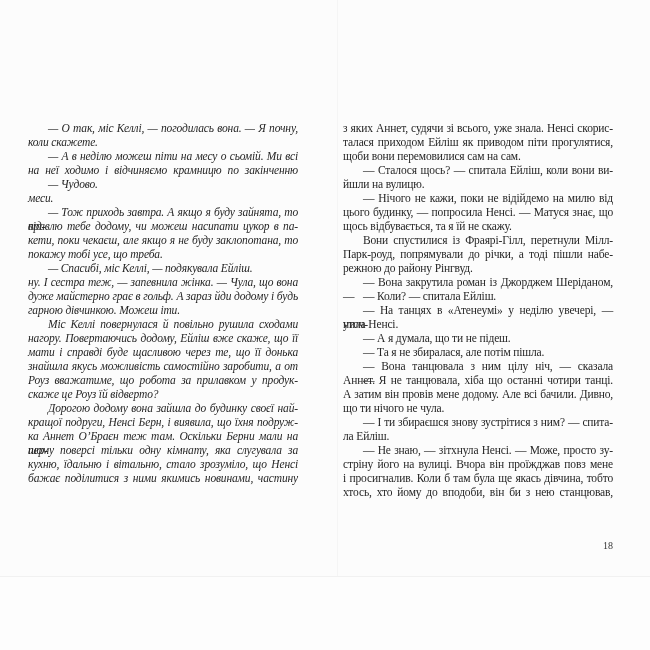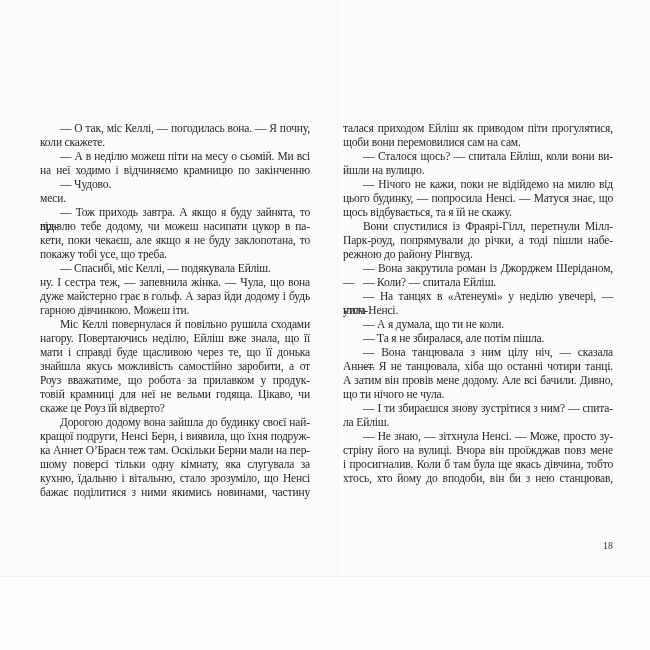--- a/index.html
+++ b/index.html
@@ -43,21 +43,21 @@
     background: #fdfdfd;
   }
   .page-text {
     position: absolute;
     top: 121px;
     width: 270px;
     font-size: 11.5px;
     line-height: 14px;
     letter-spacing: -0.15px;
   }
-  .page-text.left  { left: 40px; }
+  .page-text.left  { left: 28px; font-style: italic; }
   .page-text.right { left: 343px; }
   .line {
     height: 14px;
     text-align: justify;
     text-align-last: justify;
     white-space: normal;
   }
   .line.end { text-align-last: left; }
   .line.indent { text-indent: 20px; }
   .page-number {
@@ -88,50 +88,50 @@
       <div class="line end">меси.</div>
       <div class="line indent">— Тож приходь завтра. А якщо я буду зайнята, то від-</div>
       <div class="line">правлю тебе додому, чи можеш насипати цукор в па-</div>
       <div class="line">кети, поки чекаєш, але якщо я не буду заклопотана, то</div>
       <div class="line end">покажу тобі усе, що треба.</div>
       <div class="line indent end">— Спасибі, міс Келлі, — подякувала Ейліш.</div>
       <div class="line">ну. І сестра теж, — запевнила жінка. — Чула, що вона</div>
       <div class="line">дуже майстерно грає в гольф. А зараз йди додому і будь</div>
       <div class="line end">гарною дівчинкою. Можеш іти.</div>
       <div class="line indent">Міс Келлі повернулася й повільно рушила сходами</div>
-      <div class="line">нагору. Повертаючись неділю, Ейліш вже знала, що її</div>
+      <div class="line">нагору. Повертаючись додому, Ейліш вже скаже, що її</div>
       <div class="line">мати і справді буде щасливою через те, що її донька</div>
       <div class="line">знайшла якусь можливість самостійно заробити, а от</div>
       <div class="line">Роуз вважатиме, що робота за прилавком у продук-</div>
-      <div class="line">товій крамниці для неї не вельми годяща. Цікаво, чи</div>
       <div class="line end">скаже це Роуз їй відверто?</div>
       <div class="line indent">Дорогою додому вона зайшла до будинку своєї най-</div>
       <div class="line">кращої подруги, Ненсі Берн, і виявила, що їхня подруж-</div>
       <div class="line">ка Аннет О’Браєн теж там. Оскільки Берни мали на пер-</div>
       <div class="line">шому поверсі тільки одну кімнату, яка слугувала за</div>
       <div class="line">кухню, їдальню і вітальню, стало зрозуміло, що Ненсі</div>
       <div class="line">бажає поділитися з ними якимись новинами, частину</div>
     </div>
 
   <div class="page-text right">
+      <div class="line">з яких Аннет, судячи зі всього, уже знала. Ненсі скорис-</div>
       <div class="line">талася приходом Ейліш як приводом піти прогулятися,</div>
       <div class="line end">щоби вони перемовилися сам на сам.</div>
       <div class="line indent">— Сталося щось? — спитала Ейліш, коли вони ви-</div>
       <div class="line end">йшли на вулицю.</div>
       <div class="line indent">— Нічого не кажи, поки не відійдемо на милю від</div>
       <div class="line">цього будинку, — попросила Ненсі. — Матуся знає, що</div>
       <div class="line end">щось відбувається, та я їй не скажу.</div>
       <div class="line indent">Вони спустилися із Фраярі-Гілл, перетнули Мілл-</div>
       <div class="line">Парк-роуд, попрямували до річки, а тоді пішли набе-</div>
       <div class="line end">режною до району Рінгвуд.</div>
       <div class="line indent">— Вона закрутила роман із Джорджем Шеріданом, —</div>
       <div class="line indent end">— Коли? — спитала Ейліш.</div>
       <div class="line indent">— На танцях в «Атенеумі» у неділю увечері, — уточ-</div>
       <div class="line end">нила Ненсі.</div>
-      <div class="line indent end">— А я думала, що ти не коли.</div>
+      <div class="line indent end">— А я думала, що ти не підеш.</div>
       <div class="line indent end">— Та я не збиралася, але потім пішла.</div>
       <div class="line indent end">— Вона танцювала з ним цілу ніч, — сказала Аннет.</div>
       <div class="line indent">— Я не танцювала, хіба що останні чотири танці.</div>
       <div class="line">А затим він провів мене додому. Але всі бачили. Дивно,</div>
       <div class="line end">що ти нічого не чула.</div>
       <div class="line indent">— І ти збираєшся знову зустрітися з ним? — спита-</div>
       <div class="line end">ла Ейліш.</div>
       <div class="line indent">— Не знаю, — зітхнула Ненсі. — Може, просто зу-</div>
       <div class="line">стріну його на вулиці. Вчора він проїжджав повз мене</div>
       <div class="line">і просигналив. Коли б там була ще якась дівчина, тобто</div>

